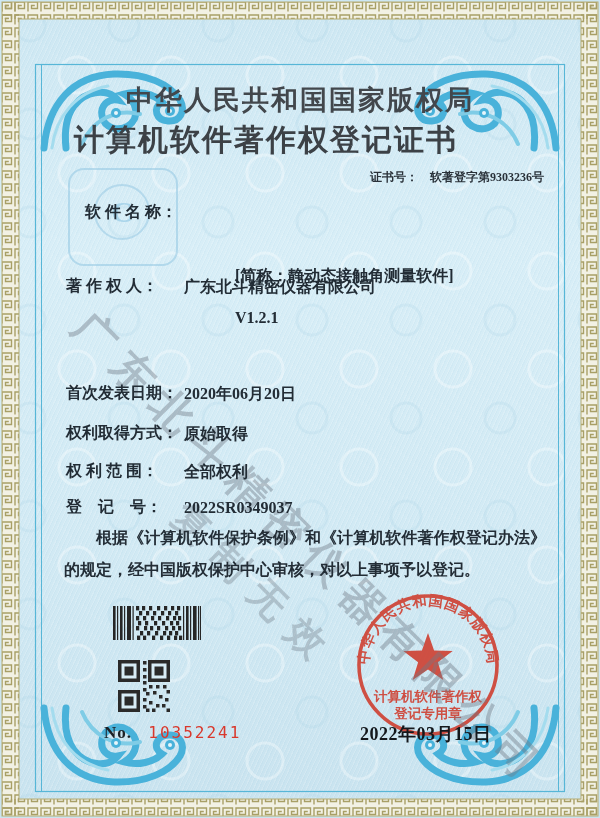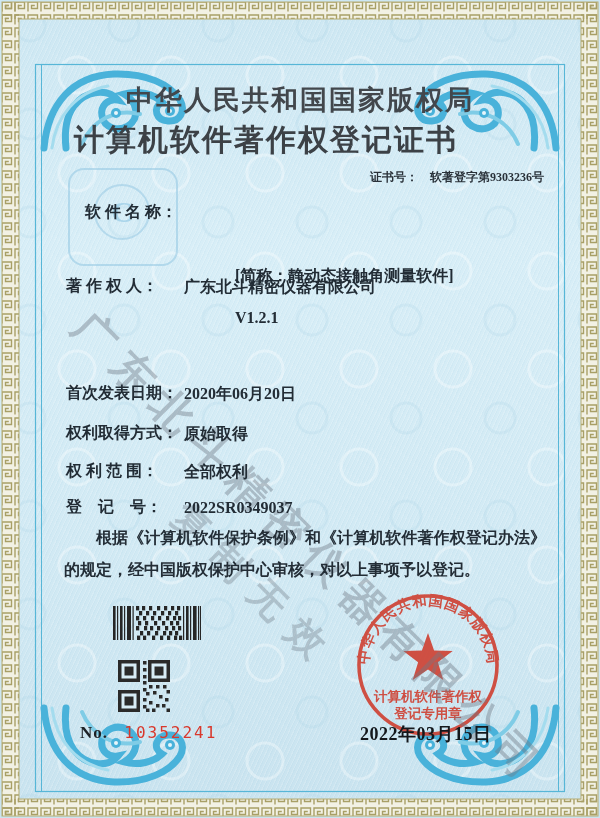--- a/index.html
+++ b/index.html
@@ -40,21 +40,21 @@
   .f-row{position:absolute;left:66px;font-size:16px;font-weight:700;color:#222c35;display:flex;}
   .f-label{display:inline-block;width:118px;white-space:pre;flex:none;}
   .f-val{white-space:pre;line-height:21px;}
   .r0{top:202px;margin-left:19px;} .r1{top:276px;} .r2{top:343px;} .r3{top:383px;}
   .r4{top:423px;} .r5{top:461px;} .r6{top:497px;}
   .statement{position:absolute;left:64px;top:522px;width:482px;z-index:6;
     font-size:16px;font-weight:700;color:#232d36;line-height:32px;
     text-indent:2em;text-align:justify;margin:0;}
   .barcode{position:absolute;left:113px;top:606px;}
   .qr{position:absolute;left:118px;top:660px;}
-  .serial{position:absolute;left:80px;top:723px;font-size:17px;color:#1d2126;}
+  .serial{position:absolute;left:104px;top:723px;font-size:17px;color:#1d2126;}
   .serial .no-lab{font-weight:700;letter-spacing:1px;}
   .serial .no-val{color:#d9382c;font-family:"DejaVu Sans Mono","Liberation Mono",monospace;
     font-size:16px;letter-spacing:2px;margin-left:12px;}
   .seal{position:absolute;left:352px;top:593px;z-index:3;opacity:.92;}
   .issue-date{position:absolute;left:360px;top:722px;font-size:18px;font-weight:700;
     letter-spacing:.5px;color:#14181c;z-index:6;}
 </style>
 </head>
 <body>
 

